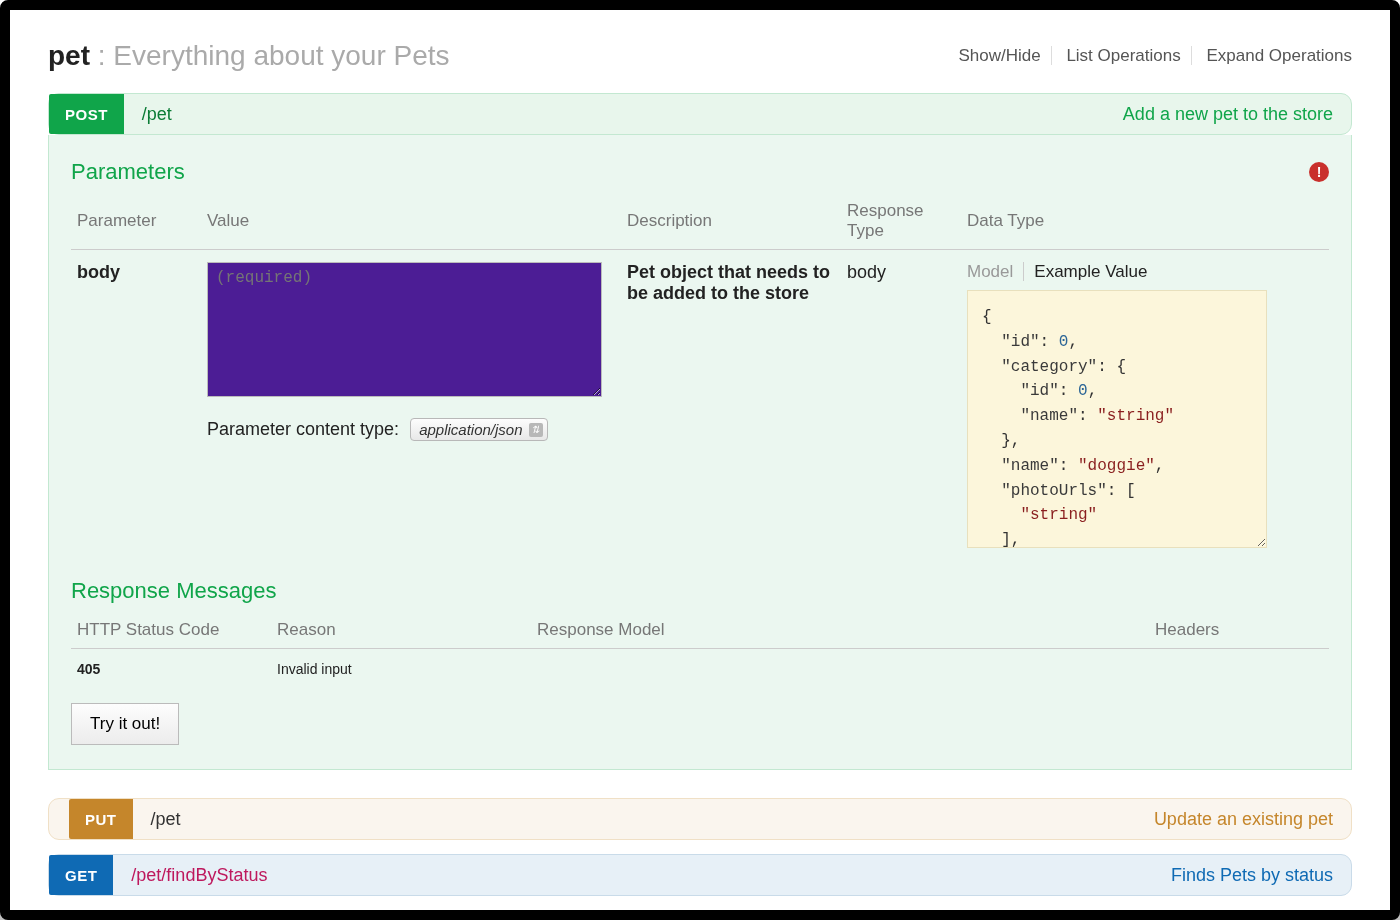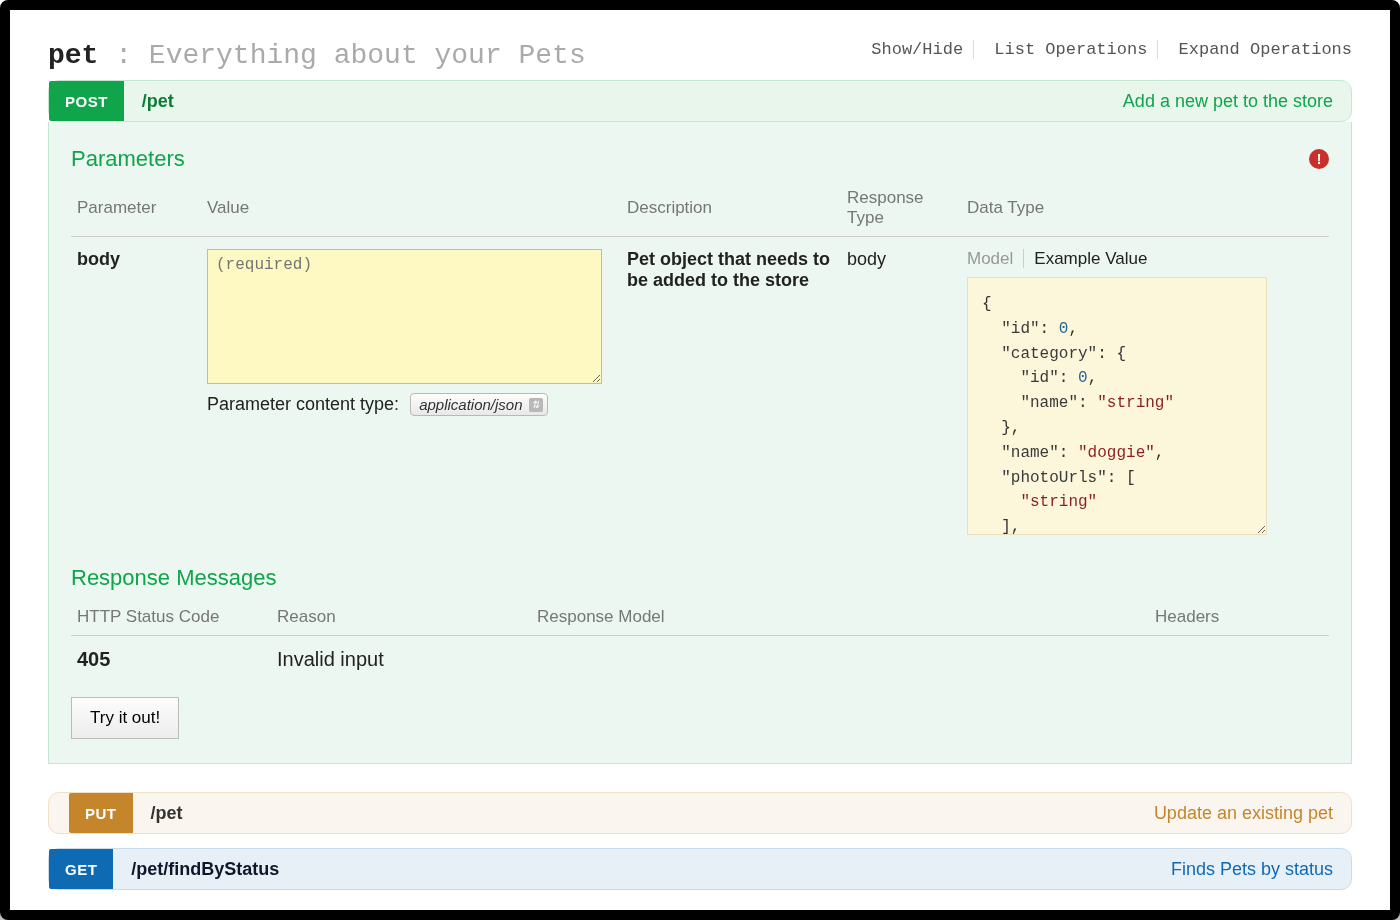--- a/index.html
+++ b/index.html
@@ -15,24 +15,23 @@
     height: 920px;
     padding: 30px 38px;
     background: #fff;
     border: 10px solid #000;
     border-radius: 8px;
     box-shadow: 0 8px 0 0 rgba(0,0,0,0.25);
     overflow: hidden;
   }
   .section-header {
     display: flex;
-    align-items: flex-start;
+    align-items: center;
     justify-content: space-between;
-    margin-bottom: 9px;
-    font-family: Liberation Mono, monospace;
+    margin-bottom: 21px;
   }
   .section-title { font-size: 28px; font-weight: 400; color: #aaa; }
   .section-title b { color: #222; font-weight: 700; }
   .section-links { font-size: 17px; color: #555; }
   .section-links .alink {
     color: #555;
     padding: 0 10px;
     border-right: 1px solid #ddd;
     cursor: pointer;
   }
@@ -49,37 +48,37 @@
     color: #fff;
     font-weight: 700;
     padding: 0 16px;
     height: 100%;
     display: flex;
     align-items: center;
     border-radius: 2px 0 0 2px;
     font-size: 15px;
     letter-spacing: 0.5px;
   }
-  .op-bar .path { padding-left: 18px; font-weight: 700; flex: 0 0 auto; }
+  .op-bar .path { padding-left: 18px; font-weight: 400; flex: 0 0 auto; }
   .op-bar .spacer { flex: 1; }
   .op-bar .summary { padding-right: 18px; cursor: pointer; }
 
   .post-bar { background: #e8f6ec; border: 1px solid #c3e8d1; }
   .post-bar .method-badge { background: #10a54a; }
   .post-bar .path { color: #0b7c36; }
   .post-bar .summary { color: #10a54a; }
 
   .put-bar { background: #faf5ee; border: 1px solid #f0e0c6; padding-left: 20px; }
   .put-bar .method-badge { background: #c5862b; }
   .put-bar .path { color: #333; }
   .put-bar .summary { color: #c5862b; }
 
   .get-bar { background: #e7f0f7; border: 1px solid #c9dbe9; }
   .get-bar .method-badge { background: #0f6ab4; }
-  .get-bar .path { color: #0f172a; }
+  .get-bar .path { color: #be185d; }
   .get-bar .summary { color: #0f6ab4; }
 
   .op-body {
     background: #ebf7f0;
     border: 1px solid #c3e8d1;
     border-top: none;
     padding: 20px 22px 24px 22px;
     margin-bottom: 28px;
   }
 
@@ -120,23 +119,23 @@
   .col-dtype { }
 
   textarea.body-input {
     width: 395px; height: 135px;
     font-family: "Courier New", monospace;
     font-size: 16px;
     color: #888;
     border: 1px solid #bbb;
     padding: 6px 8px;
     resize: both;
-    background: #fef9c3;
-  }
-  .ct-row { margin-top: 4px; font-size: 18px; color: #222; }
+    background: #4c1d95;
+  }
+  .ct-row { margin-top: 16px; font-size: 18px; color: #222; }
   .ct-select {
     display: inline-flex;
     align-items: center;
     border: 1px solid #b8b8b8;
     border-radius: 4px;
     background: linear-gradient(#fdfdfd,#e8e8e8);
     padding: 2px 4px 2px 8px;
     font-size: 15px;
     color: #333;
     margin-left: 6px;
@@ -170,21 +169,21 @@
   }
   pre.example .k { color: #3a3a3a; }
   pre.example .s { color: #8a1f1f; }
   pre.example .n { color: #2a6496; }
 
   table.resp { width: 100%; border-collapse: collapse; margin-top: 4px; }
   table.resp th {
     text-align: left; color: #777; font-weight: 400; font-size: 17px;
     border-bottom: 1px solid #ccc; padding: 8px 6px;
   }
-  table.resp td { padding: 12px 6px; font-size: 20px; margin-left: 43px; }
+  table.resp td { padding: 12px 6px; font-size: 14px; margin-left: 43px; }
   .try-btn {
     margin-top: 14px;
     border: 1px solid #bbb;
     background: linear-gradient(#fdfdfd,#ececec);
     padding: 10px 18px;
     font-size: 17px;
     cursor: pointer;
   }
   .gap { height: 14px; }
 </style>

